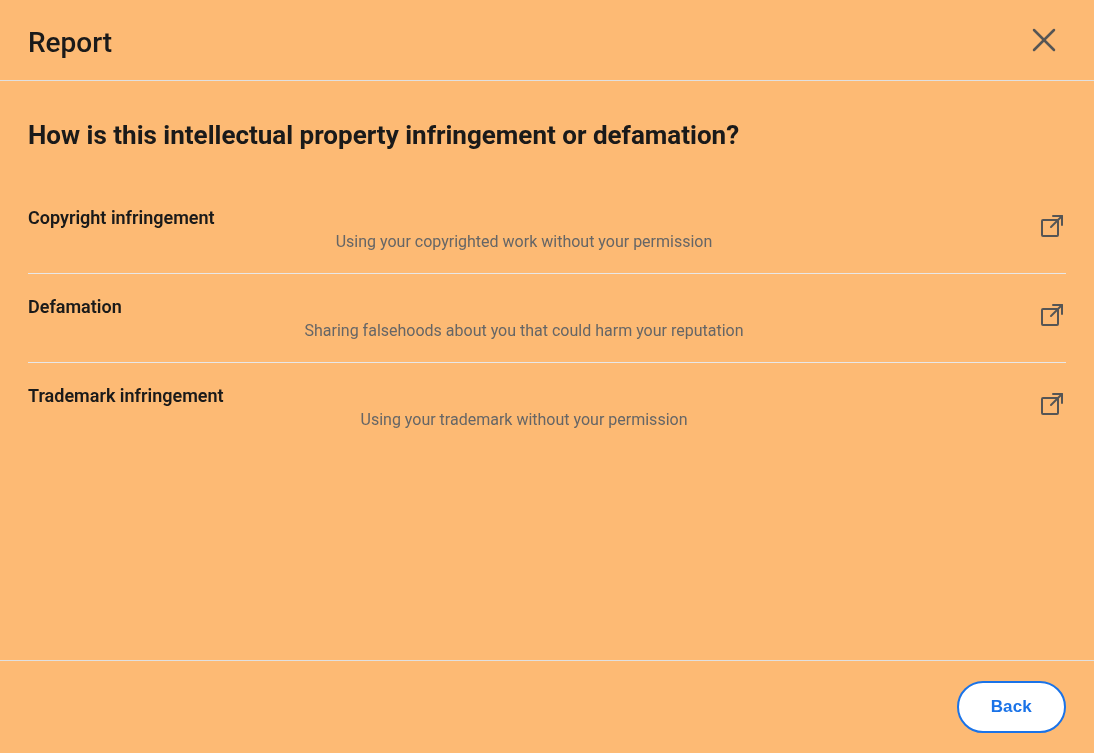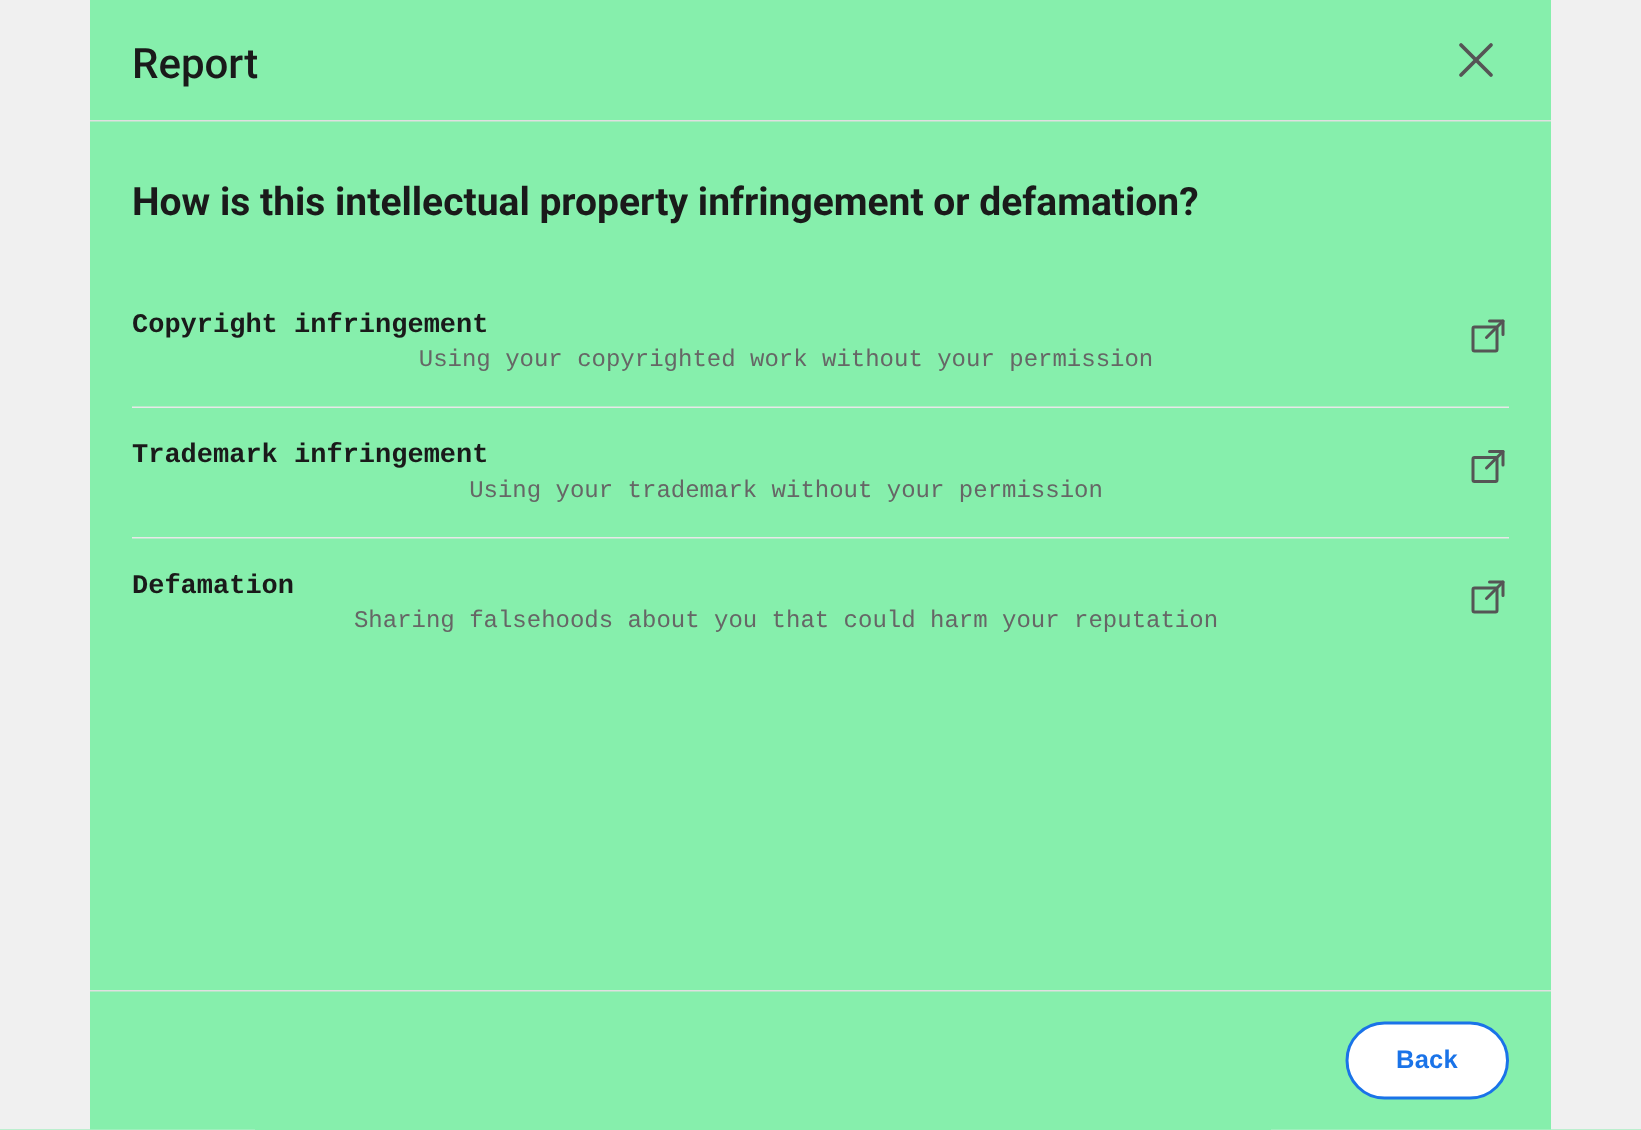--- a/index.html
+++ b/index.html
@@ -11,22 +11,22 @@
     body {
       font-family: -apple-system, BlinkMacSystemFont, 'Segoe UI', Roboto, Helvetica, Arial, sans-serif;
       background: #f0f0f0;
       display: flex;
       align-items: center;
       justify-content: center;
       min-height: 100vh;
     }
 
     .dialog {
-      background: #86efac;
-      width: 974px;
+      background: #fdba74;
+      width: 1094px;
       min-height: 753px;
       position: relative;
       display: flex;
       flex-direction: column;
     }
 
     .dialog-header {
       display: flex;
       align-items: center;
       justify-content: space-between;
@@ -69,21 +69,20 @@
       flex-direction: column;
     }
 
     .option-item {
       display: flex;
       align-items: center;
       justify-content: space-between;
       padding: 22px 0;
       cursor: pointer;
       border-bottom: 1px solid #e8e8e8;
-      font-family: Liberation Mono, monospace;
     }
 
     .option-item:last-child {
       border-bottom: none;
     }
 
     .option-text {
       flex: 1;
     }
 
@@ -156,46 +155,46 @@
           <svg width="26" height="26" viewBox="0 0 26 26" fill="none" xmlns="http://www.w3.org/2000/svg">
             <rect x="2" y="6" width="16" height="16" rx="1" stroke="#555" stroke-width="2" fill="none"></rect>
             <path d="M13 2h9v9" stroke="#555" stroke-width="2" stroke-linecap="round" stroke-linejoin="round"></path>
             <line x1="22" y1="2" x2="11" y2="13" stroke="#555" stroke-width="2" stroke-linecap="round"></line>
           </svg>
         </span>
       </div>
 
       <div class="option-item">
         <div class="option-text">
+          <div class="option-title">Defamation</div>
+          <div class="option-description">Sharing falsehoods about you that could harm your reputation</div>
+        </div>
+        <span class="external-link-icon">
+          <svg width="26" height="26" viewBox="0 0 26 26" fill="none" xmlns="http://www.w3.org/2000/svg">
+            <rect x="2" y="6" width="16" height="16" rx="1" stroke="#555" stroke-width="2" fill="none"></rect>
+            <path d="M13 2h9v9" stroke="#555" stroke-width="2" stroke-linecap="round" stroke-linejoin="round"></path>
+            <line x1="22" y1="2" x2="11" y2="13" stroke="#555" stroke-width="2" stroke-linecap="round"></line>
+          </svg>
+        </span>
+      </div>
+
+      <div class="option-item">
+        <div class="option-text">
           <div class="option-title">Trademark infringement</div>
           <div class="option-description">Using your trademark without your permission</div>
         </div>
         <span class="external-link-icon">
           <svg width="26" height="26" viewBox="0 0 26 26" fill="none" xmlns="http://www.w3.org/2000/svg">
             <rect x="2" y="6" width="16" height="16" rx="1" stroke="#555" stroke-width="2" fill="none"></rect>
             <path d="M13 2h9v9" stroke="#555" stroke-width="2" stroke-linecap="round" stroke-linejoin="round"></path>
             <line x1="22" y1="2" x2="11" y2="13" stroke="#555" stroke-width="2" stroke-linecap="round"></line>
           </svg>
         </span>
       </div>
 
-      <div class="option-item">
-        <div class="option-text">
-          <div class="option-title">Defamation</div>
-          <div class="option-description">Sharing falsehoods about you that could harm your reputation</div>
-        </div>
-        <span class="external-link-icon">
-          <svg width="26" height="26" viewBox="0 0 26 26" fill="none" xmlns="http://www.w3.org/2000/svg">
-            <rect x="2" y="6" width="16" height="16" rx="1" stroke="#555" stroke-width="2" fill="none"></rect>
-            <path d="M13 2h9v9" stroke="#555" stroke-width="2" stroke-linecap="round" stroke-linejoin="round"></path>
-            <line x1="22" y1="2" x2="11" y2="13" stroke="#555" stroke-width="2" stroke-linecap="round"></line>
-          </svg>
-        </span>
-      </div>
-
     </div>
   </div>
 
   <div class="dialog-footer">
     <button class="back-button">Back</button>
   </div>
 
 </div>
 
 </body></html>

